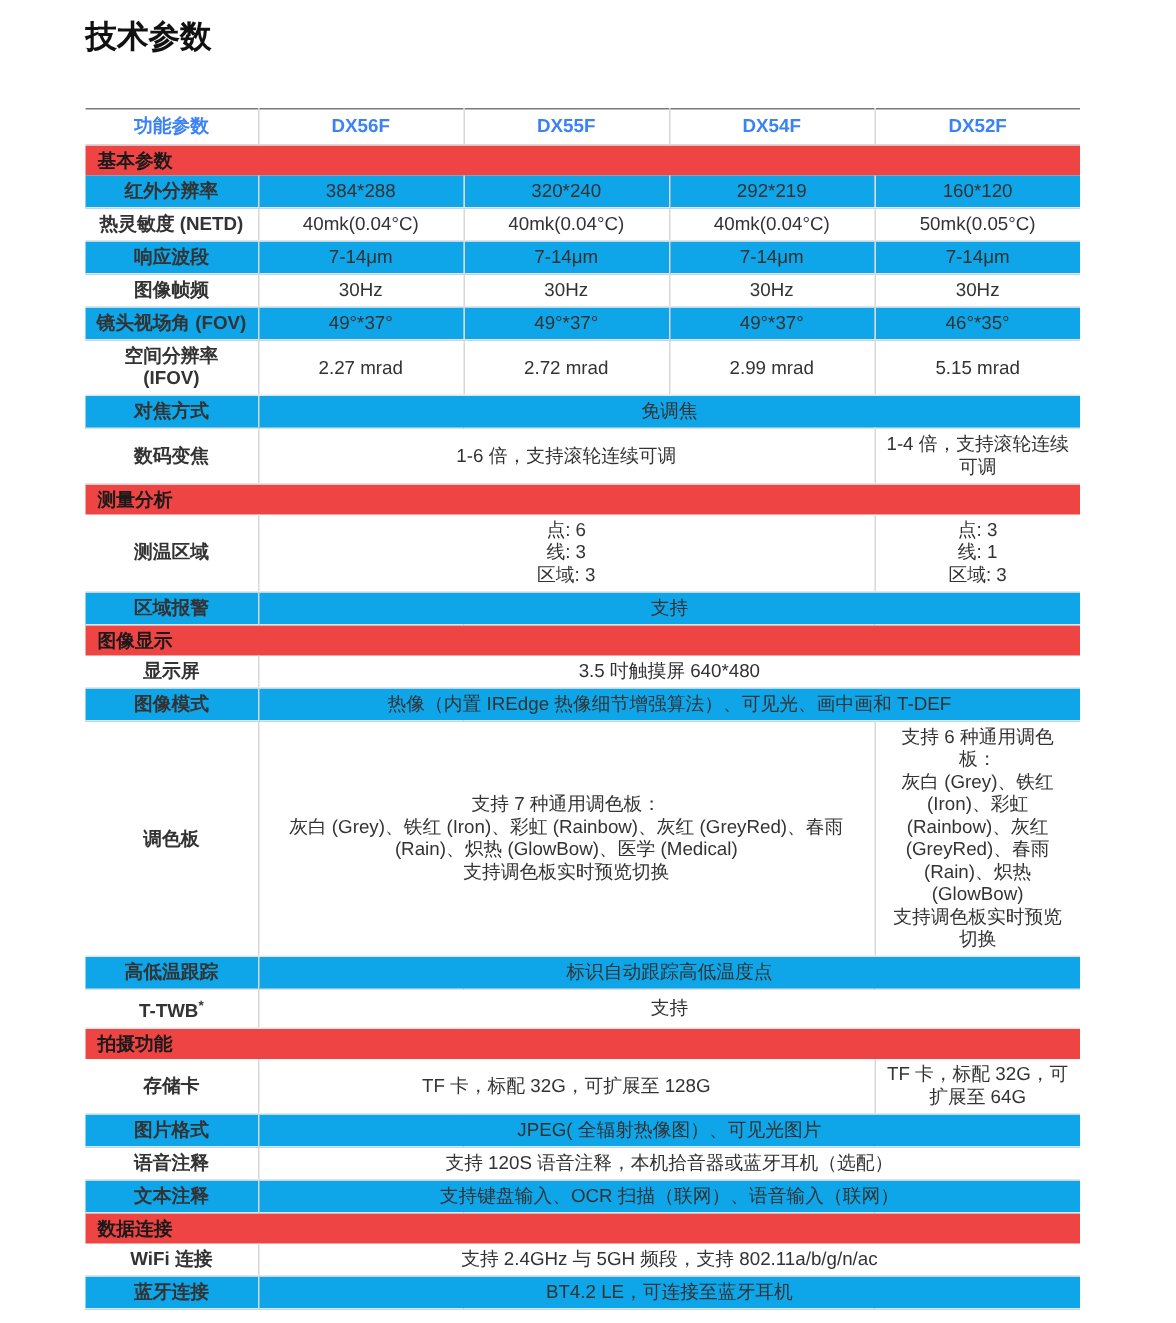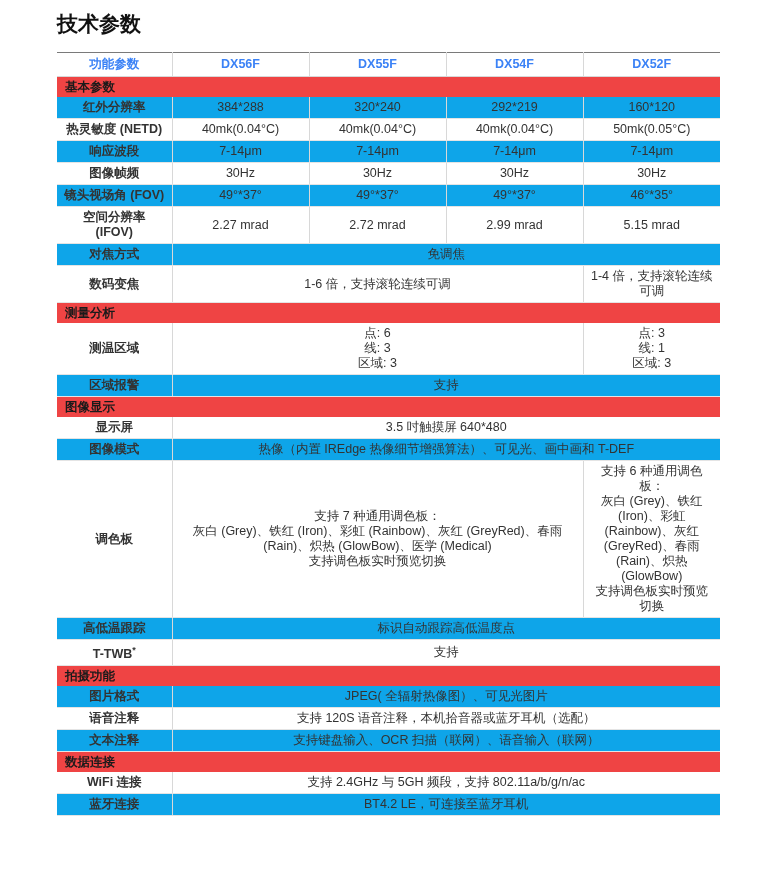--- a/index.html
+++ b/index.html
@@ -10,21 +10,21 @@
     font-family: "Liberation Sans", "DejaVu Sans", sans-serif;
     color: #262626;
   }
   .page {
     padding: 10px 64px 4px 57px;
   }
   .page-title {
     font-size: 21px;
     font-weight: bold;
     color: #111111;
-    margin-bottom: 14px;
+    margin-bottom: 34px;
   }
   table.spec {
     width: 100%;
     border-collapse: collapse;
     table-layout: fixed;
     border-top: 1px solid #7a7a7a;
   }
   table.spec td {
     font-size: 12.5px;
     line-height: 15px;
@@ -202,20 +202,25 @@
     <tr>
       <td class="label"><span>T-TWB</span><sup>*</sup></td>
       <td class="vline" colspan="4">支持</td>
     </tr>
 
     <tr class="section-row">
       <td colspan="5">拍摄功能</td>
     </tr>
 
 
+    <tr>
+      <td class="label">存储卡</td>
+      <td class="vline" colspan="3">TF 卡，标配 32G，可扩展至 128G</td>
+      <td class="vline">TF 卡，标配 32G，可扩展至 64G</td>
+    </tr>
 
     <tr class="stripe">
       <td class="label">图片格式</td>
       <td class="vline" colspan="4">JPEG( 全辐射热像图）、可见光图片</td>
     </tr>
 
     <tr>
       <td class="label">语音注释</td>
       <td class="vline" colspan="4">支持 120S 语音注释，本机拾音器或蓝牙耳机（选配）</td>
     </tr>

